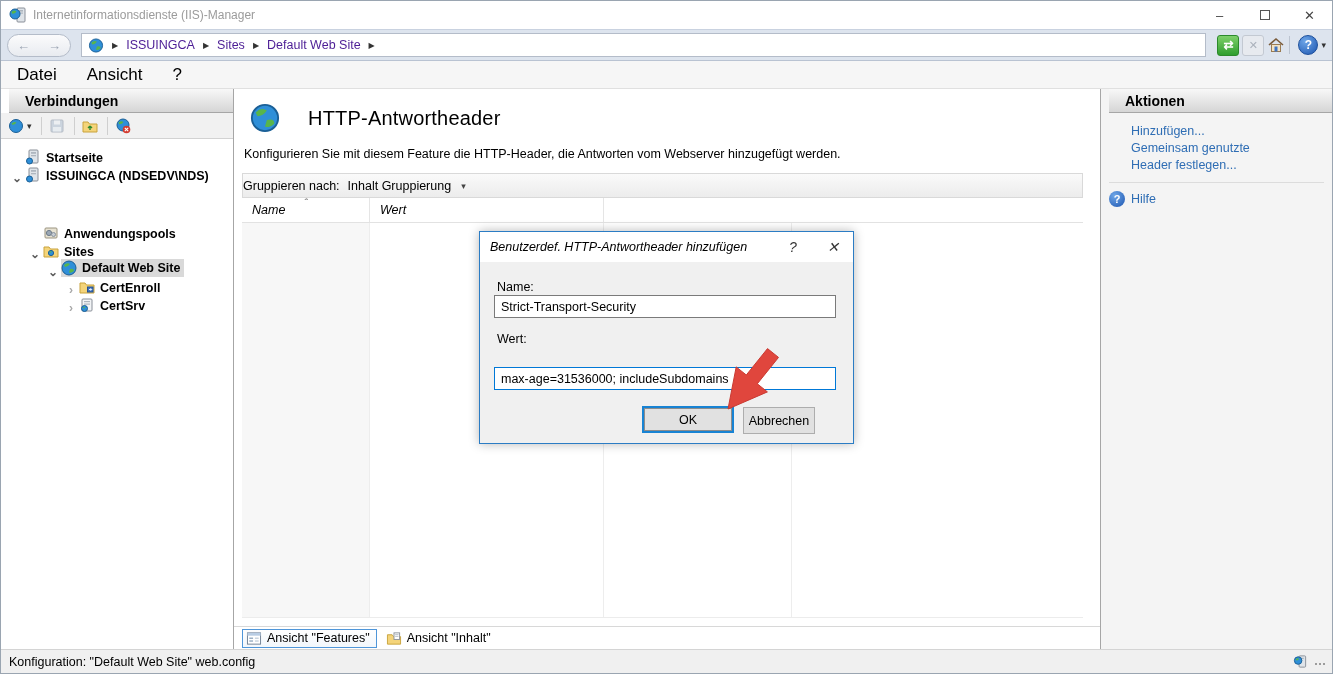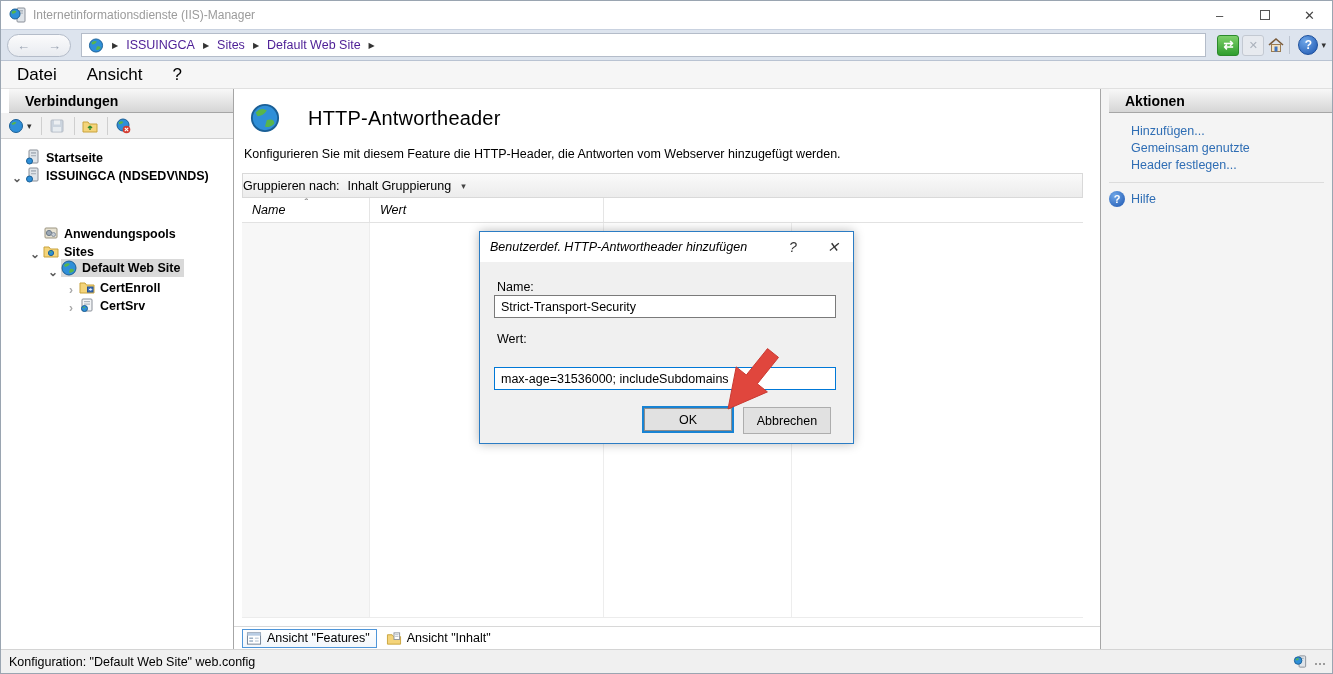--- a/index.html
+++ b/index.html
@@ -356,20 +356,20 @@
       <span>Benutzerdef. HTTP-Antwortheader hinzufügen</span>
       <span class="spacer"></span>
       <span class="dlg-btn">?</span>
       <span class="dlg-btn">✕</span>
     </div>
     <span class="dlg-label" style="top:48px;">Name:</span>
     <div class="dlg-input" style="top:63px;">Strict-Transport-Security</div>
     <span class="dlg-label" style="top:100px;">Wert:</span>
     <div class="dlg-input focus" style="top:116px;margin-top:19px;">max-age=31536000; includeSubdomains</div>
     <div class="btn default" style="left:162px; top:174px; width:92px;">OK</div>
-    <div class="btn" style="left:263px; top:175px; width:88px;">Abbrechen</div>
+    <div class="btn" style="left:263px; top:175px; width:72px;">Abbrechen</div>
   </div>
 
   <svg class="arrow-svg" width="120" height="110" viewBox="0 0 120 110">
     <polygon points="76.5,17.6 87.5,26.4 66.3,52.8 76.4,60.9 37,78 45.2,35.9 55.3,44" fill="#e0463d" stroke="#c93a32" stroke-width="1"></polygon>
   </svg>
 
 </div>
 
 </body></html>

